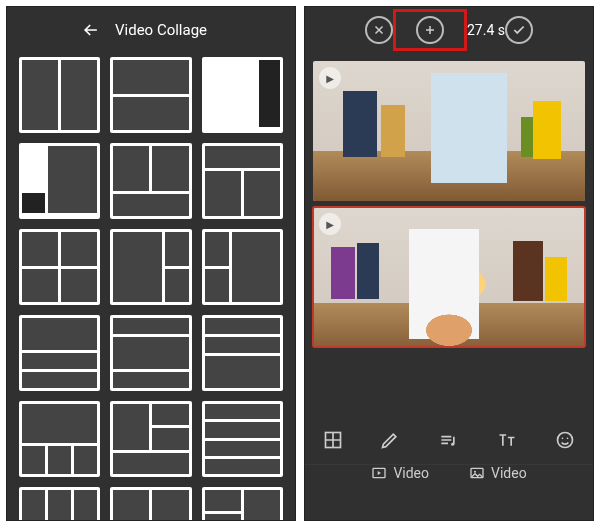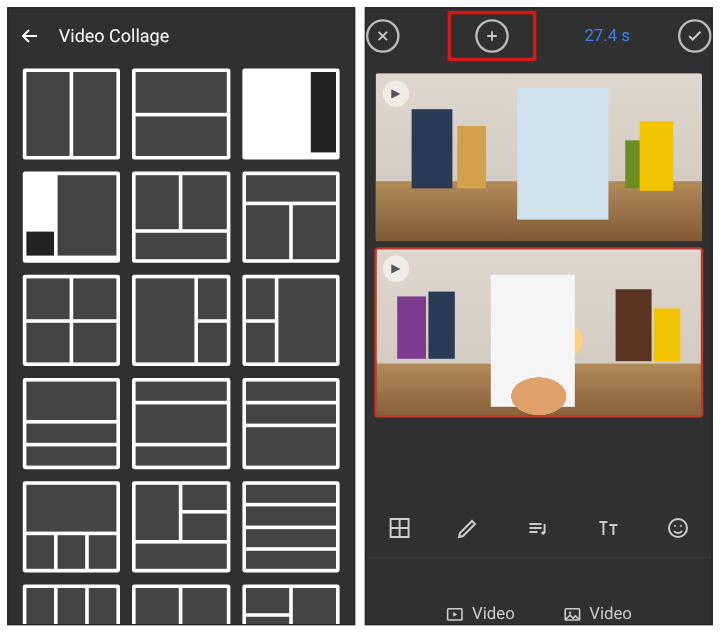--- a/index.html
+++ b/index.html
@@ -18,24 +18,25 @@
     border: 1px solid #222;
     display: flex;
     flex-direction: column;
     overflow: hidden;
   }
   
   .left-header {
     height: 46px;
     display: flex;
     align-items: center;
-    padding: 0 8px;
+    padding: 0 30px;
     gap: 14px;
     color: #fff;
     font-size: 15px;
+    margin-left: 44px;
   }
   .layout-grid {
     flex: 1;
     display: grid;
     grid-template-columns: repeat(3, 1fr);
     grid-auto-rows: 76px;
     gap: 10px 10px;
     padding: 4px 12px 0 12px;
     overflow: hidden;
   }
@@ -46,22 +47,22 @@
     display: grid;
     gap: 3px;
     cursor: pointer;
   }
   .layout-cell div { background: #444; }
   
   .right-header {
     height: 46px;
     display: flex;
     align-items: center;
-    justify-content: space-between;
-    color: #3b82f6;
+    justify-content: center;
+    color: #ffffff;
     font-size: 14px;
   }
   .circ {
     width: 28px; height: 28px;
     border: 2px solid #bbb;
     border-radius: 50%;
     display: flex; align-items: center; justify-content: center;
     color: #ddd;
     cursor: pointer;
   }
@@ -124,21 +125,21 @@
     align-items: center;
     height: 48px;
     color: #ccc;
     font-size: 18px;
   }
   .toolbar span { cursor: pointer; }
   .bottom-tabs {
     height: 56px;
     display: flex;
     justify-content: center;
-    align-items: flex-end;
+    align-items: flex-start;
     gap: 40px;
     color: #ccc;
     font-size: 14px;
     border-top: 1px solid rgba(255,255,255,0.04);
   }
   .tab { display: flex; align-items: center; gap: 6px; cursor: pointer; }
   svg { display: block; }
 </style>
 </head>
 <body>

